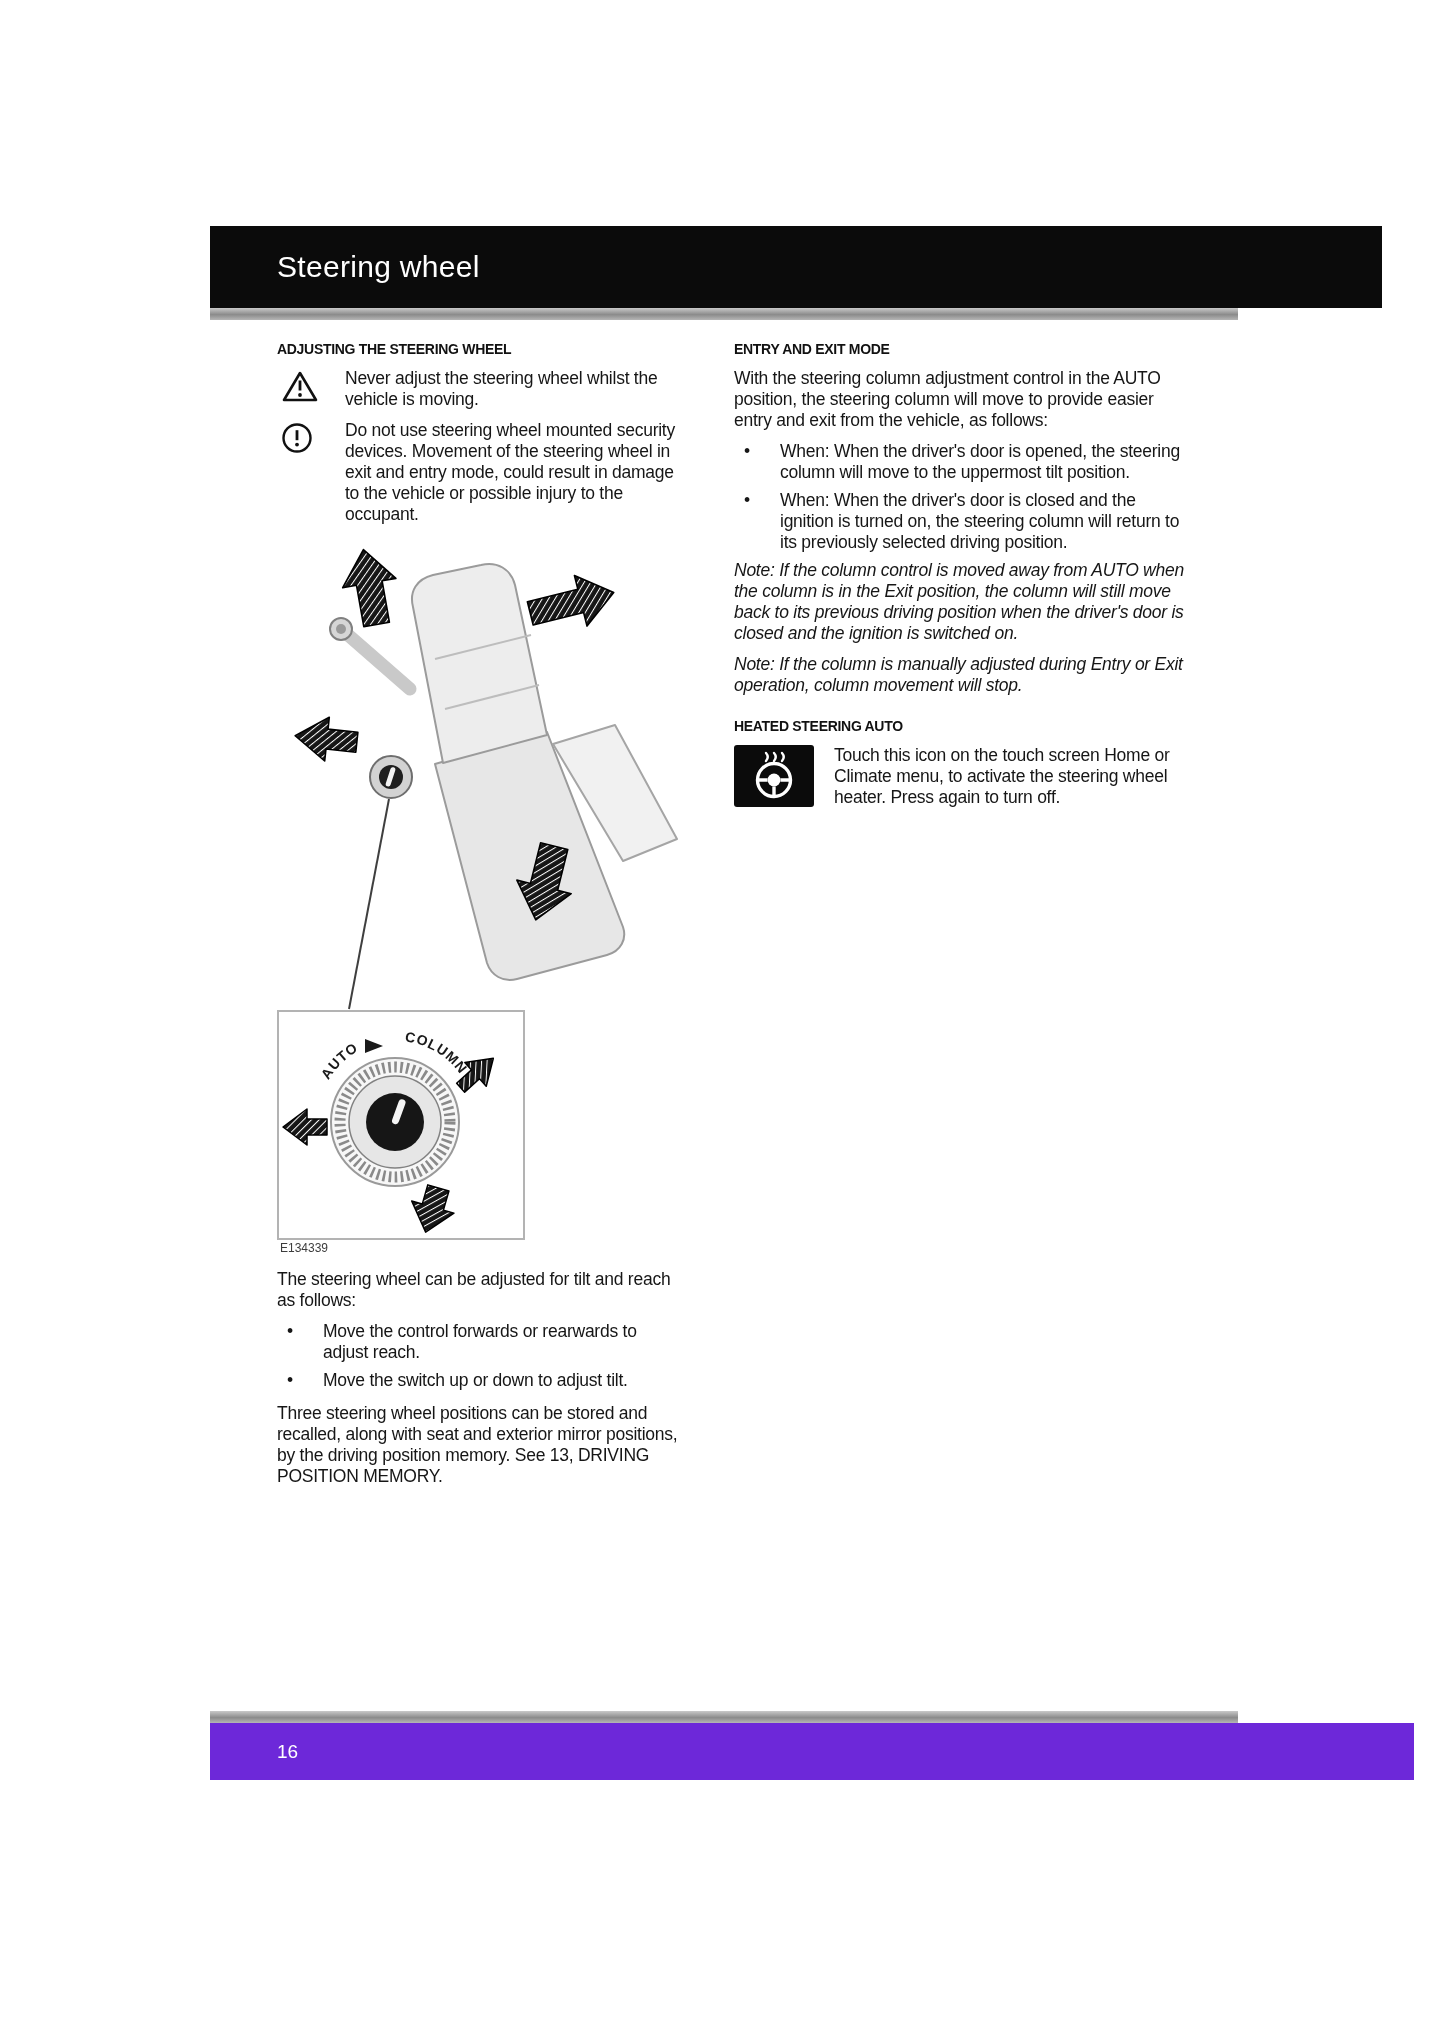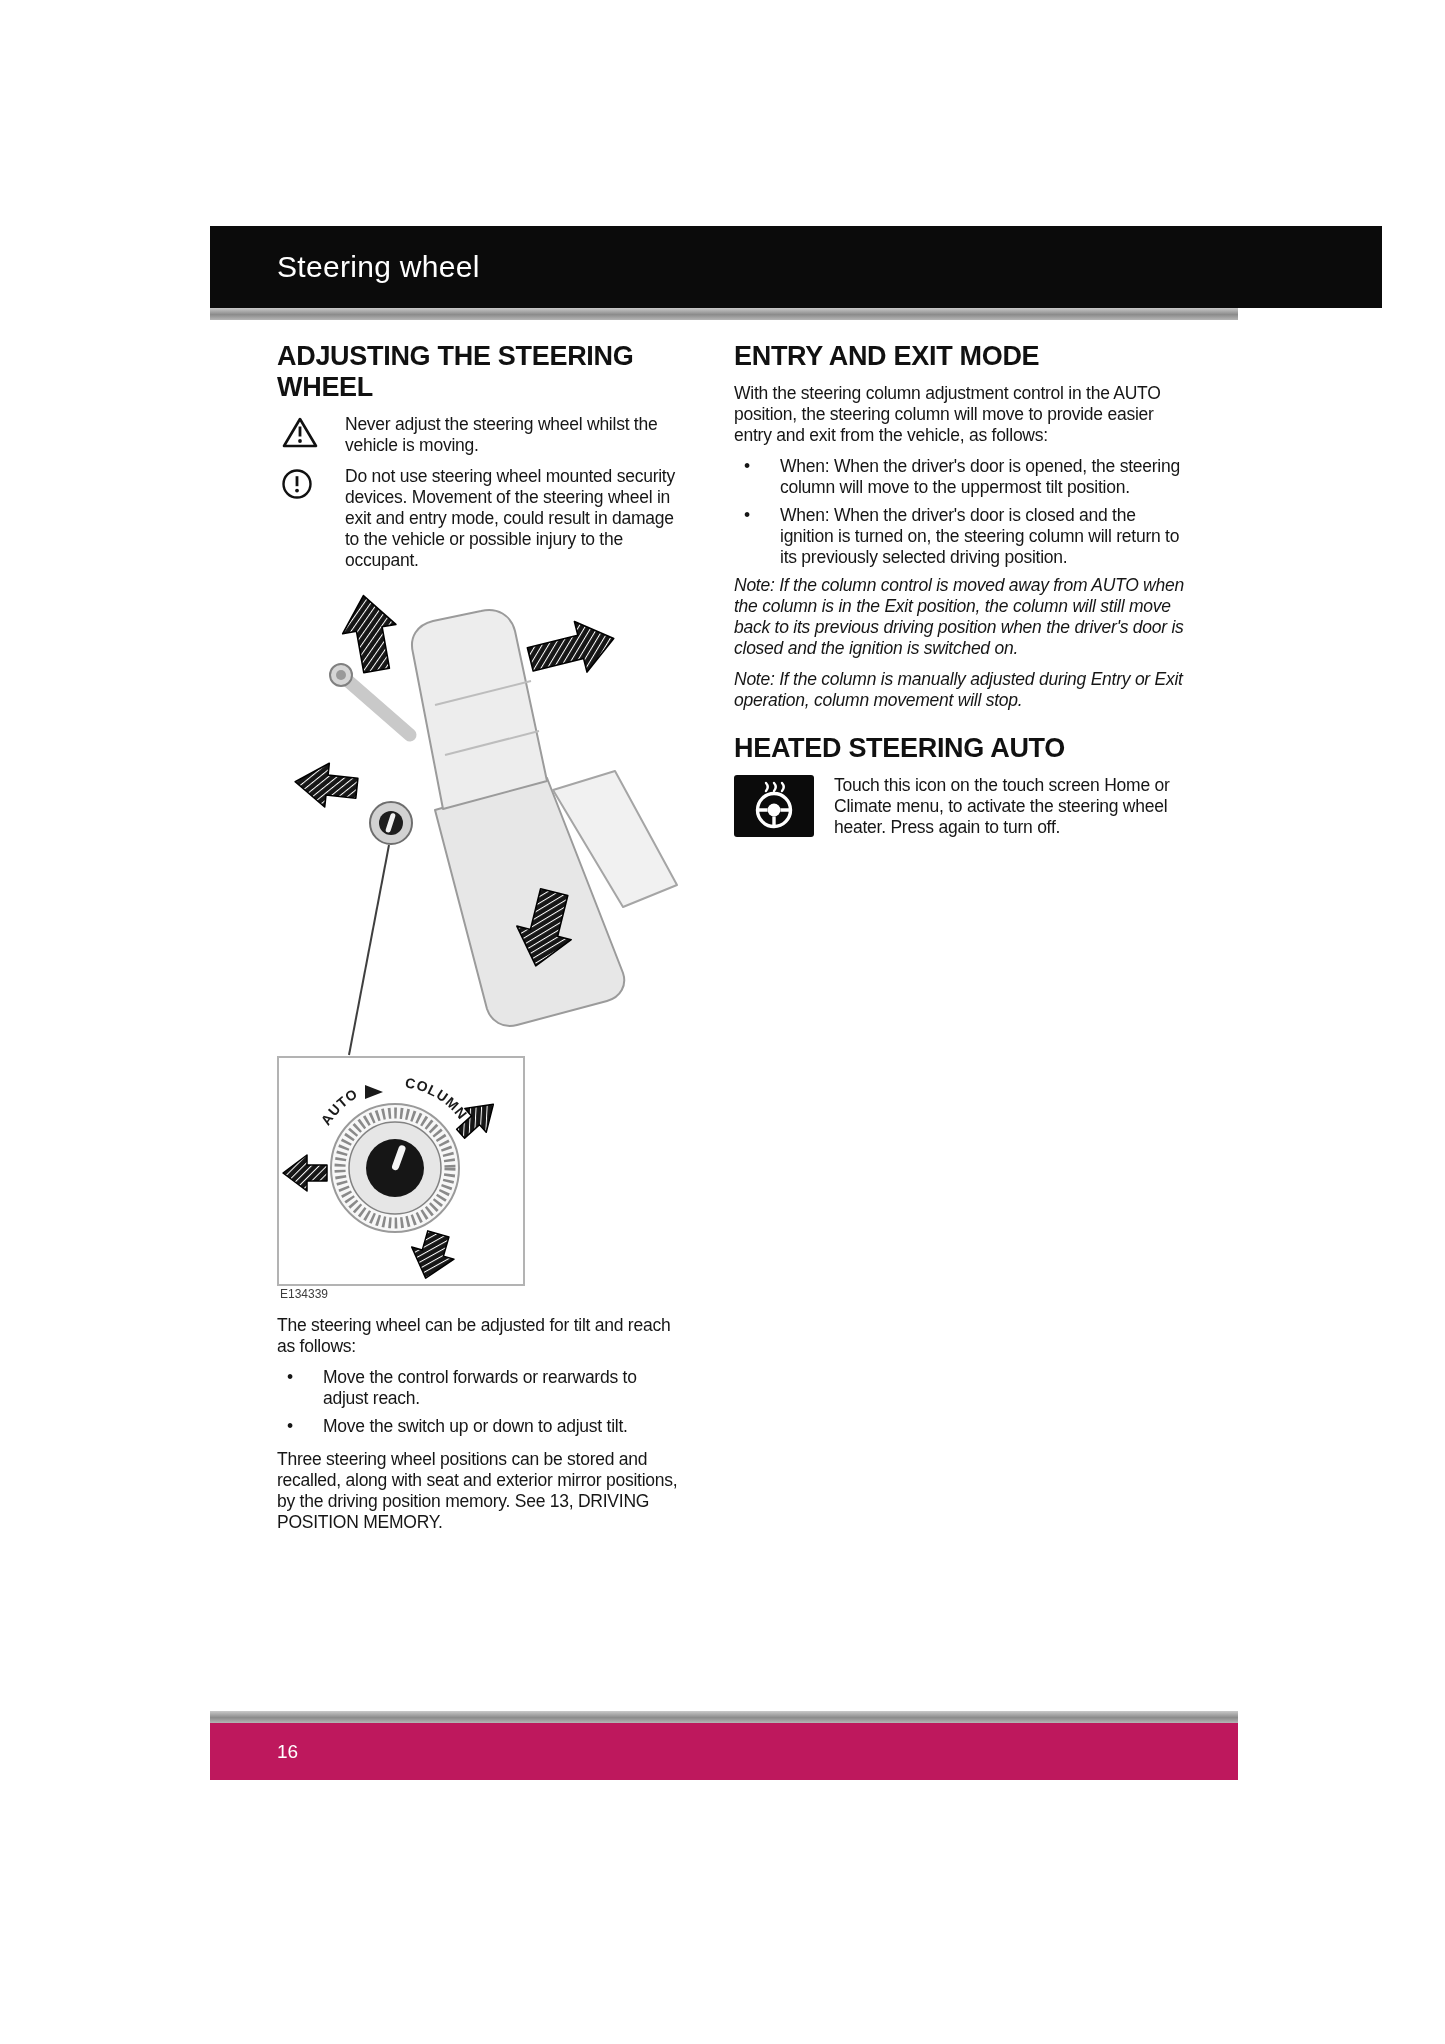--- a/index.html
+++ b/index.html
@@ -25,33 +25,33 @@
     letter-spacing: 0.3px; margin-left: 67px;
   }
   .strip {
     position: absolute; left: 210px; width: 1028px; height: 12px;
     background: linear-gradient(to bottom, #c9c9c9 0%, #8b8b8b 55%, #b5b5b5 100%);
   }
   .strip-header { top: 308px; }
   .strip-footer { top: 1711px; }
   .footer-bar {
     position: absolute; left: 210px; top: 1723px;
-    width: 1028px; height: 57px;
-    background: #be185d;
+    width: 1204px; height: 57px;
+    background: #6d28d9;
     display: flex; align-items: center;
   }
   .page-num { color: #ffffff; font-size: 19px; margin-left: 67px; }
 
   
   .col { position: absolute; top: 341px; }
   .col-left  { left: 277px; width: 404px; }
   .col-right { left: 734px; width: 450px; }
 
   .section-heading {
-    font-size: 27px; font-weight: 700; letter-spacing: -0.3px;
+    font-size: 14px; font-weight: 700; letter-spacing: -0.3px;
     margin: 0 0 11px 0; color: #111;
   }
   .txt { font-size: 17.5px; line-height: 21px; letter-spacing: -0.25px; }
   .bold { font-weight: 400; }
   .para { margin: 0 0 10px 0; }
 
   .icon-row { display: flex; margin-bottom: 10px; }
   .icon-cell { flex: 0 0 64px; padding: 2px 0 0 4px; }
   .icon-row .txt { flex: 1; }
 

